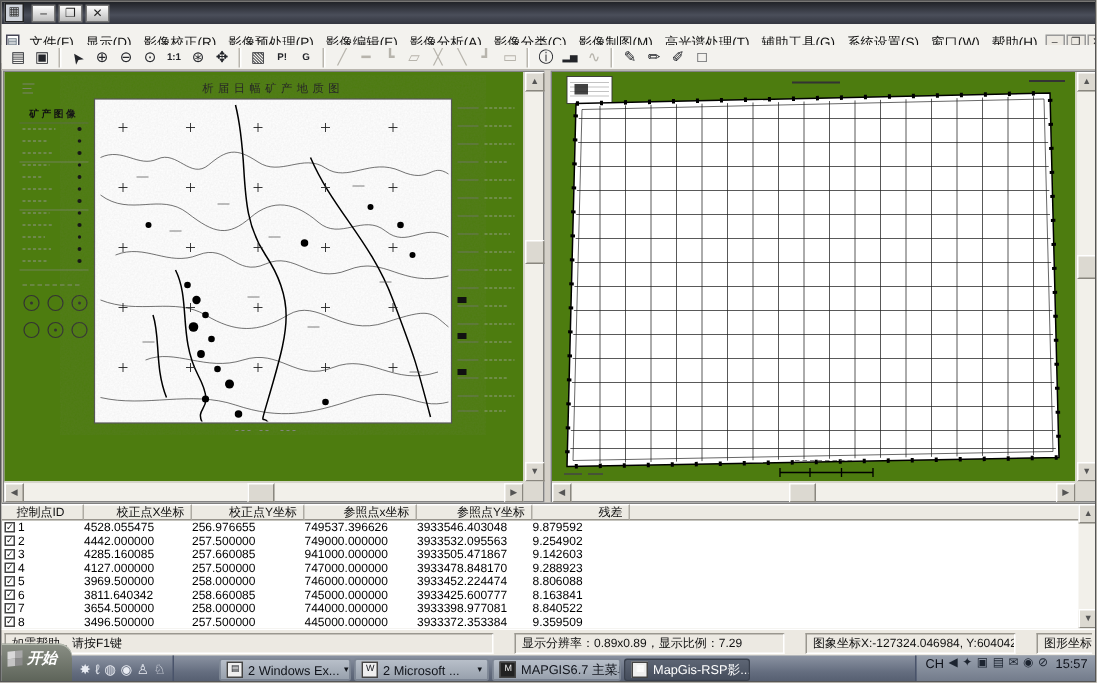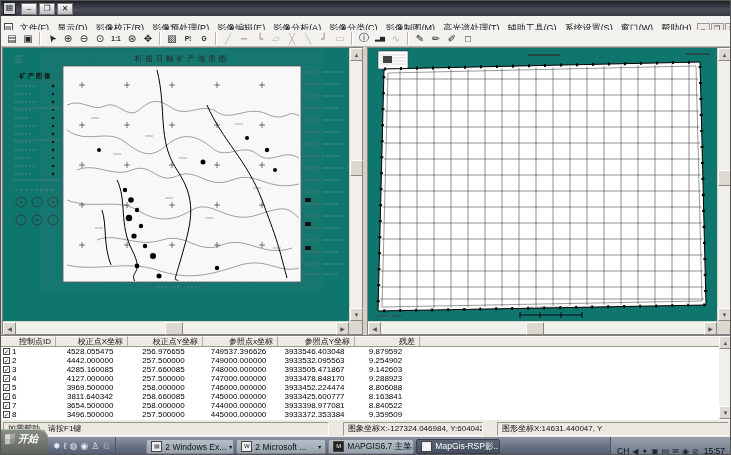--- a/index.html
+++ b/index.html
@@ -19,54 +19,54 @@
   .toolbar{position:absolute;top:29px;left:0;right:0;height:17px;background:#f3f2ee;border-bottom:1px solid #b9b6ae;display:flex;align-items:center;padding:0 3px;box-sizing:border-box;}
   .tool-btn{width:16px;height:15px;display:flex;align-items:center;justify-content:center;font-size:10px;color:#23252a;cursor:default;}
   .tool-btn.small{font-size:6.5px;font-weight:bold;}
   .tool-btn.disabled{color:#b7b4ac;}
   .tool-btn.ptr{transform:rotate(-125deg);}
   .tool-sep{width:0;height:13px;border-left:1px solid #b9b6ae;border-right:1px solid #fff;margin:0 3px;}
   
   .panel{position:absolute;top:46px;height:288px;background:#fff;border:1px solid #828282;box-sizing:border-box;}
   #panel-left{left:1px;width:361px;}
   #panel-right{left:366px;width:364px;}
-  .canvas{position:absolute;left:0;top:0;right:13px;bottom:13px;overflow:hidden;background:#0f766e;font-family:Liberation Serif, serif;}
+  .canvas{position:absolute;left:0;top:0;right:13px;bottom:13px;overflow:hidden;background:#4d7c0f;font-family:Liberation Serif, serif;}
   .vscroll{position:absolute;top:0;bottom:13px;right:0;width:13px;background:#f2f0ea;border-left:1px solid #d7d4cc;box-sizing:border-box;}
   .hscroll{position:absolute;left:0;right:13px;bottom:0;height:13px;background:#f2f0ea;border-top:1px solid #d7d4cc;box-sizing:border-box;}
   .corner{position:absolute;right:0;bottom:0;width:13px;height:13px;background:#dcd9d1;}
   .sbtn{position:absolute;width:13px;height:13px;background:#dcd9d1;border:1px solid;border-color:#fff #8a877f #8a877f #fff;color:#555;font-size:6px;display:flex;align-items:center;justify-content:center;box-sizing:border-box;}
   .sthumb{position:absolute;background:#dcd9d1;border:1px solid;border-color:#fff #8a877f #8a877f #fff;box-sizing:border-box;}
   
   .tbl{position:absolute;top:334px;left:0;width:731px;height:84px;background:#fff;border-top:1px solid #808080;box-sizing:border-box;}
   .tblhead{display:flex;height:11px;background:#eceae3;font-size:8px;color:#111;}
   .th{border-right:1px solid #aeaba3;border-top:1px solid #fff;border-bottom:1px solid #98958d;box-sizing:border-box;padding:0 4px 0 2px;line-height:10px;text-align:right;white-space:nowrap;overflow:hidden;}
-  .th.first{text-align:right;}
+  .th.first{text-align:center;}
   .trow{display:flex;height:9px;font-size:8px;line-height:9px;color:#000;}
-  .td{box-sizing:border-box;padding-right:4px;text-align:center;white-space:nowrap;overflow:hidden;}
+  .td{box-sizing:border-box;padding-right:4px;text-align:left;white-space:nowrap;overflow:hidden;}
   .td.first{display:flex;align-items:center;gap:2px;padding-left:2px;text-align:left;}
   .chk{width:7px;height:7px;border:1px solid #444;background:#fff;font-size:6px;line-height:6px;text-align:center;color:#111;box-sizing:border-box;}
   .tvscroll{position:absolute;top:0;bottom:0;right:0;width:13px;background:#f2f0ea;}
   .c0{width:55px;}.c1{width:72px;}.c2{width:75px;}.c3{width:75px;}.c4{width:77px;}.c5{width:65px;}.cf{flex:1;border-right:none;}
   
   .statusbar{position:absolute;top:418px;left:0;right:0;height:18px;background:#ece9e2;border-top:1px solid #fff;display:flex;align-items:center;gap:14px;padding:0 2px;box-sizing:border-box;font-size:8px;color:#111;}
   .scell{height:14px;line-height:12px;border:1px solid;border-color:#9a978f #fff #fff #9a978f;padding:0 4px;white-space:nowrap;overflow:hidden;box-sizing:border-box;}
   .s1{width:326px;}.s2{width:180px;}.s3{width:140px;}.s4{flex:1;border-right:none;}
   
   .taskbar{position:absolute;top:436px;left:0;right:0;height:19px;background:linear-gradient(#8b93a2,#636c7e 60%,#525b6d);display:flex;align-items:center;}
   .startbtn{height:19px;display:flex;align-items:center;gap:3px;padding:0 10px 16px 4px;background:linear-gradient(#8a8f85,#4c5348);border-radius:0 9px 9px 0;color:#fff;font-weight:bold;font-style:italic;font-size:10px;box-shadow:inset 0 1px 0 #b8bdb2;}
   .flag{width:10px;height:10px;display:grid;grid-template-columns:5px 5px;grid-template-rows:5px 5px;transform:skewY(-6deg);}
   .flag i{display:block;}
   .ql{display:flex;align-items:center;gap:3px;padding:0 5px;height:19px;border-right:1px solid #49536a;}
   .qli{font-size:9px;color:#e8ebf2;line-height:19px;}
   .task{height:15px;margin:0 1px;background:linear-gradient(#b8bfc9,#97a0ac);border:1px solid #7d8694;border-radius:2px;font-size:8.5px;color:#10131a;display:flex;align-items:center;gap:3px;padding:0 4px;white-space:nowrap;overflow:hidden;box-sizing:border-box;}
   .task .tic{width:9px;height:9px;background:#efefef;border:1px solid #444;font-size:6px;line-height:8px;text-align:center;flex:0 0 auto;}
   .task .tic.dark{background:#222;color:#eee;}
   .task.active{background:linear-gradient(#5d6574,#454d5c);color:#fff;border-color:#39404d;}
   .task .dd{margin-left:auto;font-size:6px;}
-  .tray{margin-left:auto;height:19px;display:flex;align-items:flex-end;gap:3px;padding:0 5px 0 6px;background:linear-gradient(#98a0ad,#6e7787);border-left:1px solid #49536a;font-size:8.5px;color:#0d1018;}
+  .tray{margin-left:auto;height:19px;display:flex;align-items:flex-start;gap:3px;padding:0 5px 0 6px;background:linear-gradient(#98a0ad,#6e7787);border-left:1px solid #49536a;font-size:8.5px;color:#0d1018;}
   .trico{font-size:8px;color:#1c2430;}
   .clock{margin-left:2px;}
 </style>
 </head>
 <body>
 
 <div id="app">
 
   <div class="titlebar">
     <div class="app-ic">▦</div>
@@ -322,21 +322,21 @@
         <div class="td c4">3933532.095563</div>
         <div class="td c5">9.254902</div>
       </div>
     <div class="trow">
         <div class="td first c0">
           <span class="chk">✓</span>
           <span>3</span>
         </div>
         <div class="td c1">4285.160085</div>
         <div class="td c2">257.660085</div>
-        <div class="td c3">748000.000000</div>
+        <div class="td c3">941000.000000</div>
         <div class="td c4">3933505.471867</div>
         <div class="td c5">9.142603</div>
       </div>
     <div class="trow">
         <div class="td first c0">
           <span class="chk">✓</span>
           <span>4</span>
         </div>
         <div class="td c1">4127.000000</div>
         <div class="td c2">257.500000</div>
@@ -389,20 +389,21 @@
         <div class="td c5">9.359509</div>
       </div>
     <div class="tvscroll">
       <div class="sbtn" style="top:0;">▲</div>
       <div class="sbtn" style="bottom:0;">▼</div>
     </div>
   </div>
 
   <div class="statusbar">
     <div class="scell s1">如需帮助，请按F1键</div>
+    <div class="scell s2">显示分辨率：0.89x0.89，显示比例：7.29</div>
     <div class="scell s3">图象坐标X:-127324.046984, Y:604042.157685</div>
     <div class="scell s4">图形坐标X:14631.440047, Y</div>
   </div>
 
   <div class="taskbar">
     <div class="startbtn">
       <span class="flag">
           <i style="background:#d9d9d9;"></i>
           <i style="background:#a8a8a8;"></i>
           <i style="background:#c4c4c4;"></i>

